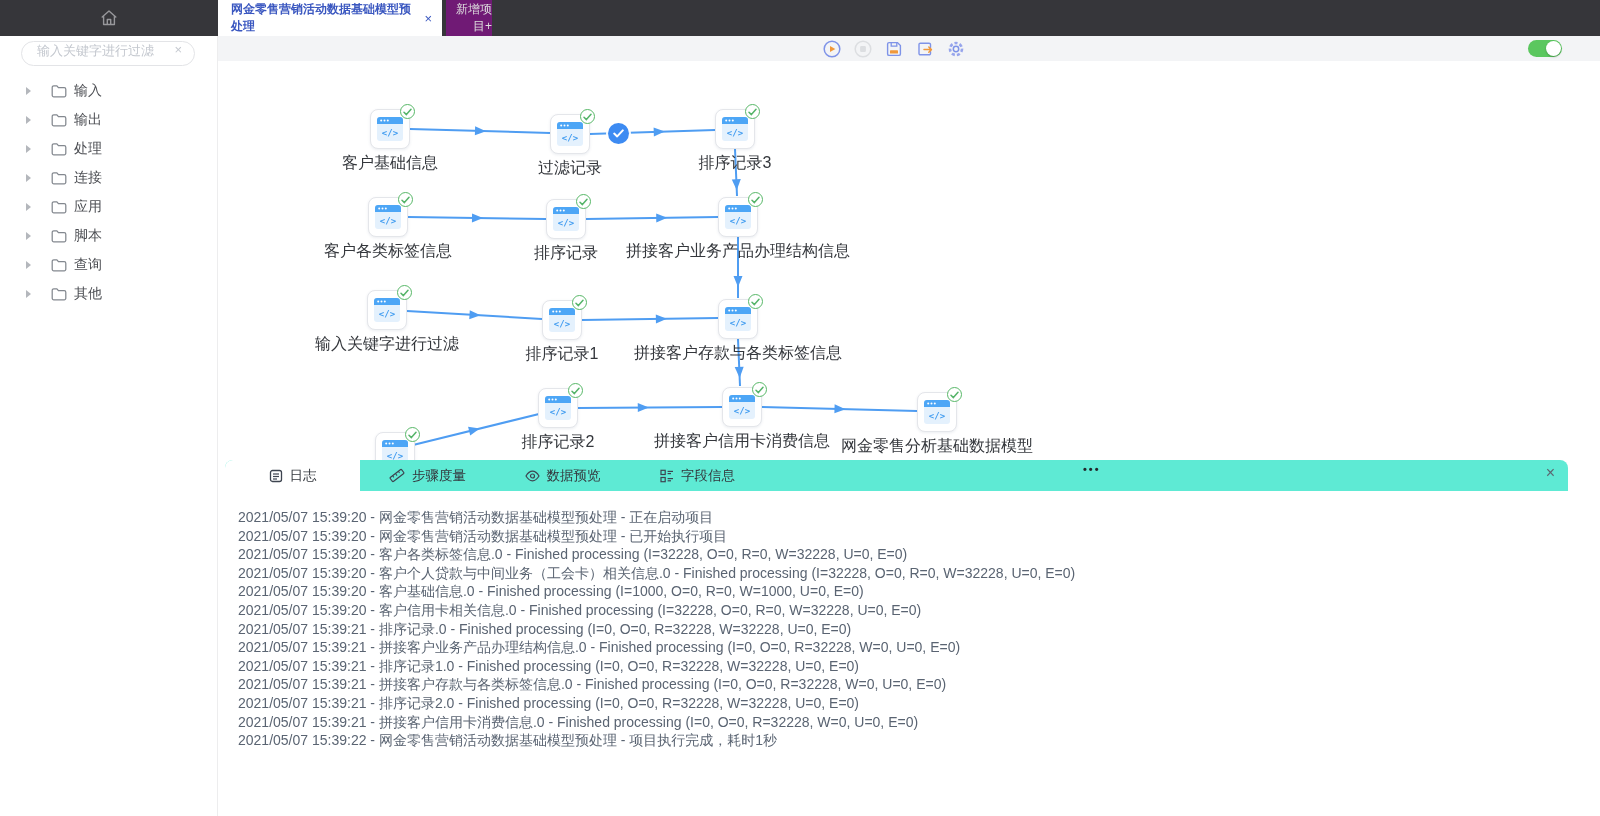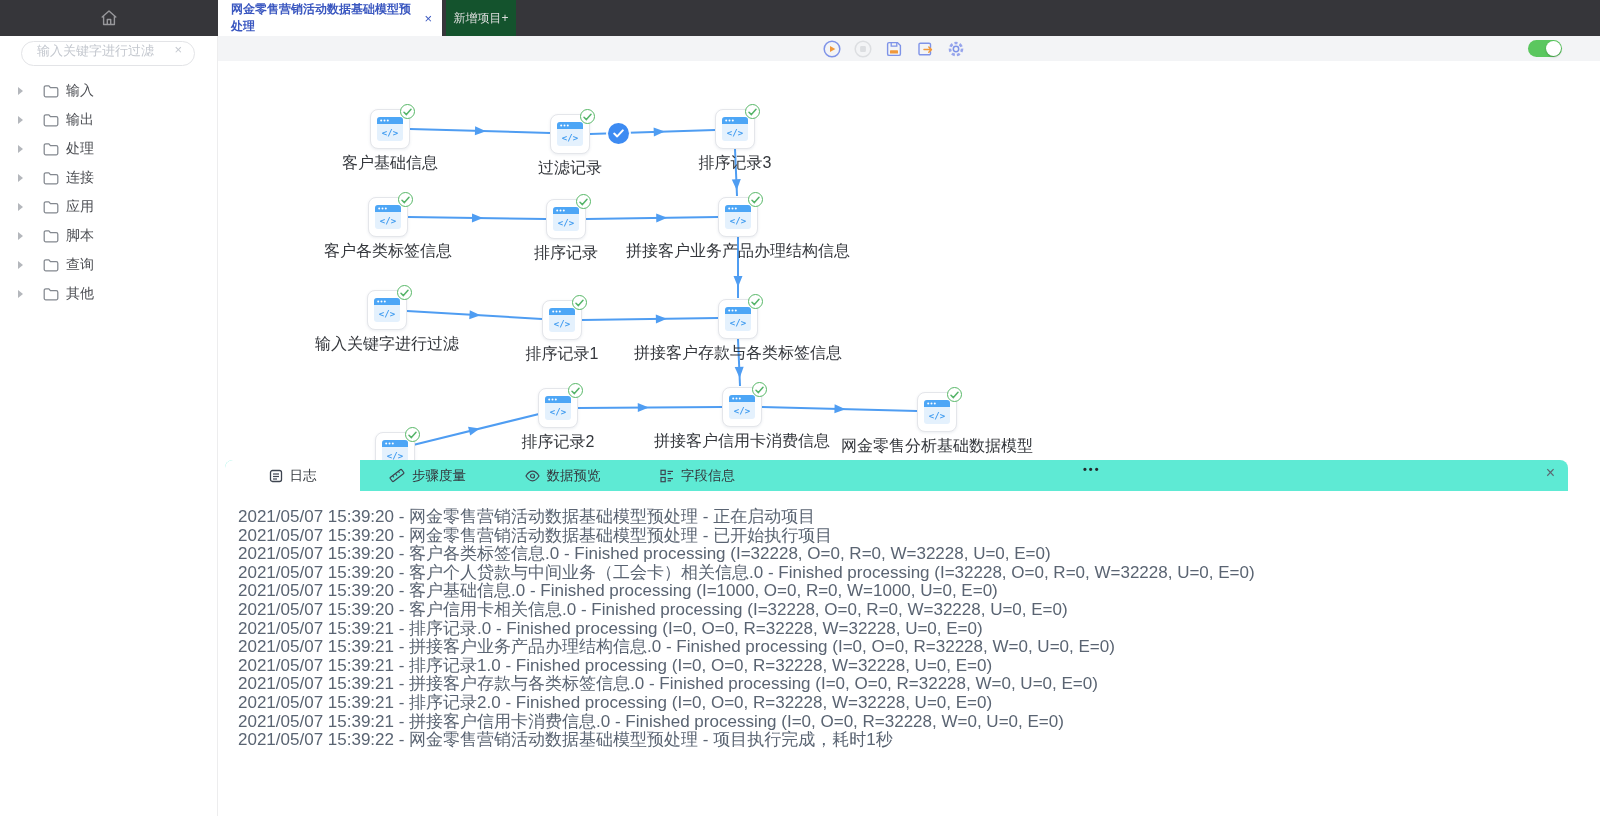--- a/index.html
+++ b/index.html
@@ -5,28 +5,28 @@
   * { margin:0; padding:0; box-sizing:border-box; }
   html,body { width:1600px; height:816px; overflow:hidden; background:#fff;
     font-family:"Liberation Sans","DejaVu Sans",sans-serif; }
 
   
   .topbar { position:absolute; left:0; top:0; width:1600px; height:36px; background:#36363a; }
   .home-btn { position:absolute; left:96px; top:6px; width:26px; height:24px; display:flex; align-items:center; justify-content:center; cursor:pointer; }
   .doc-tab { position:absolute; top:0; height:36px; display:flex; align-items:center; font-size:12px; }
   .doc-tab.active { left:218px; width:224px; background:#ffffff; color:#3a57c0; font-weight:bold; padding:0 10px 0 13px; }
   .doc-tab.active .tab-close { margin-left:7px; font-weight:normal; font-size:13px; color:#3a57c0; cursor:pointer; }
-  .doc-tab.new { left:446px; width:70px; background:#14532d; color:#dedede; justify-content:center; cursor:pointer; }
+  .doc-tab.new { left:446px; width:46px; background:#701a75; color:#dedede; justify-content:center; cursor:pointer;text-align:right; }
 
   
   .sidebar { position:absolute; left:0; top:36px; width:218px; height:780px; background:#fff; border-right:1px solid #ededee; }
   .search-pill { position:absolute; left:21px; top:5px; width:174px; height:25px; border:1px solid #e3e4e7; border-radius:13px; display:flex; align-items:flex-start; padding:0 12px 0 15px; }
   .search-pill .ph { flex:1; font-size:13px; color:#c4c8cf; }
   .search-pill .clr { color:#c4c8cf; font-size:13px; cursor:pointer; }
-  .tree { position:absolute; left:8px; top:40px; width:218px; }
+  .tree { position:absolute; left:16px; top:40px; width:218px; }
   .tree-item { height:29px; display:flex; align-items:center; cursor:pointer; }
   .caret { width:0; height:0; border-left:5px solid #b4b7bc; border-top:4px solid transparent; border-bottom:4px solid transparent; margin-left:10px; }
   .tree-item svg { margin-left:20px; }
   .tree-item .t-label { margin-left:7px; font-size:14px; color:#4b4d52; }
 
   
   .main { position:absolute; left:218px; top:36px; width:1382px; height:780px; }
   .toolbar { position:absolute; left:0; top:0; width:1382px; height:25px; background:#f3f4f6; display:flex; align-items:center; }
   .tb-icons { display:flex; align-items:center; gap:13px; margin-left:605px; }
   .tb-btn { width:18px; height:18px; display:flex; align-items:center; justify-content:center; cursor:pointer; }
@@ -44,21 +44,21 @@
   .run-badge { position:absolute; z-index:3; width:21px; height:21px; border-radius:50%; background:#3d8bf2; display:flex; align-items:center; justify-content:center; box-shadow:0 0 0 2px rgba(255,255,255,.9); }
 
   
   .panel-bar { position:absolute; left:7px; top:424px; width:1343px; height:31px; background:#5eead4; border-radius:8px 8px 0 0; display:flex; z-index:4; }
   .ptab { width:135px; height:31px; display:flex; align-items:center; justify-content:center; gap:7px; font-size:13.5px; color:#33373d; cursor:pointer; }
   .ptab.active { background:#fff; border-radius:8px 0 0 0; }
   .pmore { position:absolute; left:858px; top:3px; font-size:11px; letter-spacing:2px; color:#23262b; font-weight:bold; cursor:pointer; }
   .pclose { position:absolute; right:13px; top:4px; font-size:16px; color:#5c6670; cursor:pointer; }
   .panel-body { position:absolute; left:0; top:455px; width:1382px; height:325px; background:#fff; z-index:3; }
   .logs { padding:17px 0 0 20px; }
-  .log-line { font-size:17px; line-height:18.6px; color:#5a6472; white-space:nowrap; }
+  .log-line { font-size:14px; line-height:18.6px; color:#5a6472; white-space:nowrap; }
 </style>
 </head>
 <body>
 
 <div class="topbar">
   <div class="home-btn">
     <svg width="20" height="20" viewBox="0 0 20 20">
       <path d="M3.2 9 L10 3 L16.8 9 M4.6 8.2 V16.5 H15.4 V8.2 M8.3 16.5 V11.5 H11.7 V16.5" fill="none" stroke="#97979b" stroke-width="1.4" stroke-linejoin="round" stroke-linecap="round"></path>
     </svg>
   </div>

